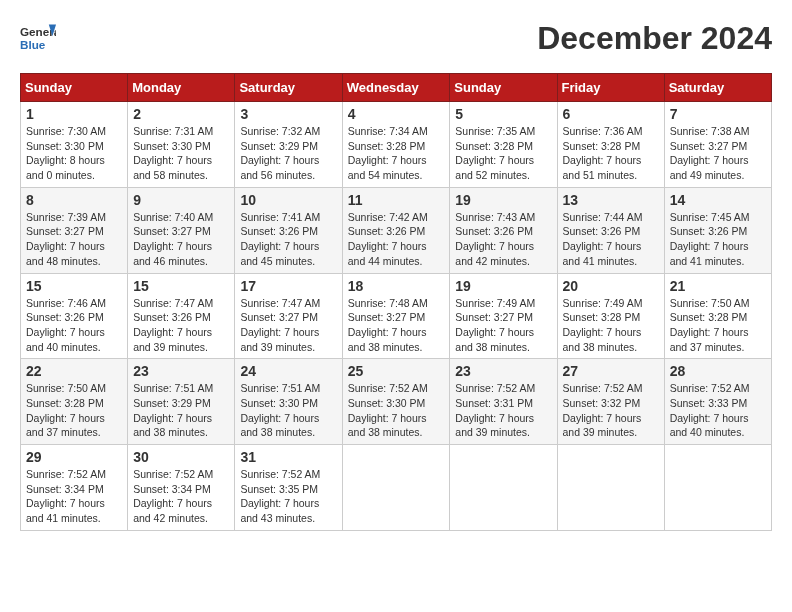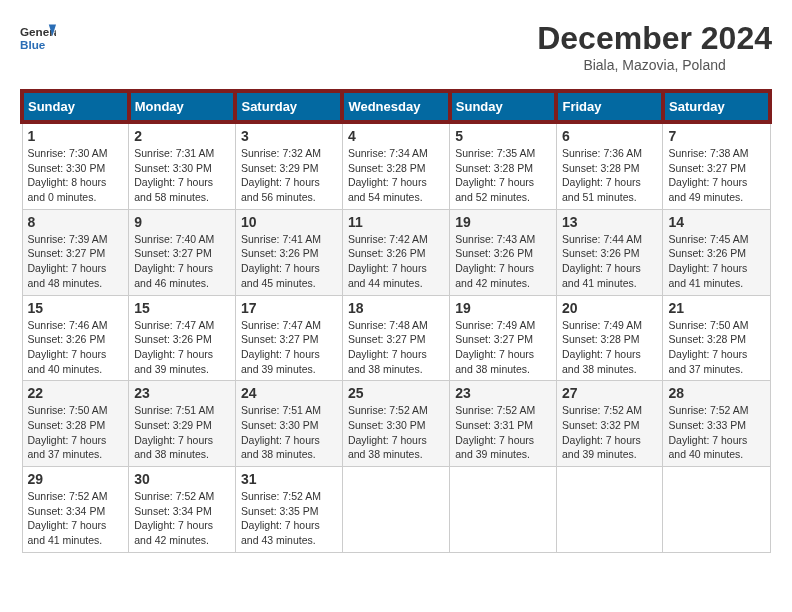--- a/index.html
+++ b/index.html
@@ -36,27 +36,27 @@
     .location {
       font-size: 14px;
       color: #555;
     }
     .calendar-table {
       width: 100%;
       border-collapse: collapse;
       font-size: 11px;
     }
     .calendar-table th {
-      background-color: #0369a1;
+      background-color: #b91c1c;
       color: white;
       padding: 6px 4px;
       text-align: left;
       font-size: 13px;
       font-weight: bold;
-      border: 4px solid #7f1d1d;
+      border: 1px solid #7f1d1d;
     }
     .calendar-table td {
       border: 1px solid #ccc;
       vertical-align: top;
       padding: 4px 5px;
       width: 108px;
       min-height: 75px;
       background: #fff;
     }
     .calendar-table tr:nth-child(even) td {
@@ -84,21 +84,20 @@
 <div class="header">
   <div class="logo">
     <svg class="logo-icon" viewBox="0 0 40 40">
       <text x="0" y="18" font-size="13" font-weight="bold" fill="#333" font-family="Arial">General</text>
       <text x="0" y="32" font-size="13" font-weight="bold" fill="#2a6db5" font-family="Arial">Blue</text>
       <polygon points="32,5 40,5 36,18" fill="#2a6db5"></polygon>
     </svg>
   </div>
   <div class="title-block">
     <div class="month-title">December 2024</div>
-    <div class="location">Biala, Mazovia, Poland</div>
   </div>
 </div>
 
 <table class="calendar-table">
   <thead>
     <tr id="weekday-header">
         <th>Sunday</th>
         <th>Monday</th>
         <th>Saturday</th>
         <th>Wednesday</th>

